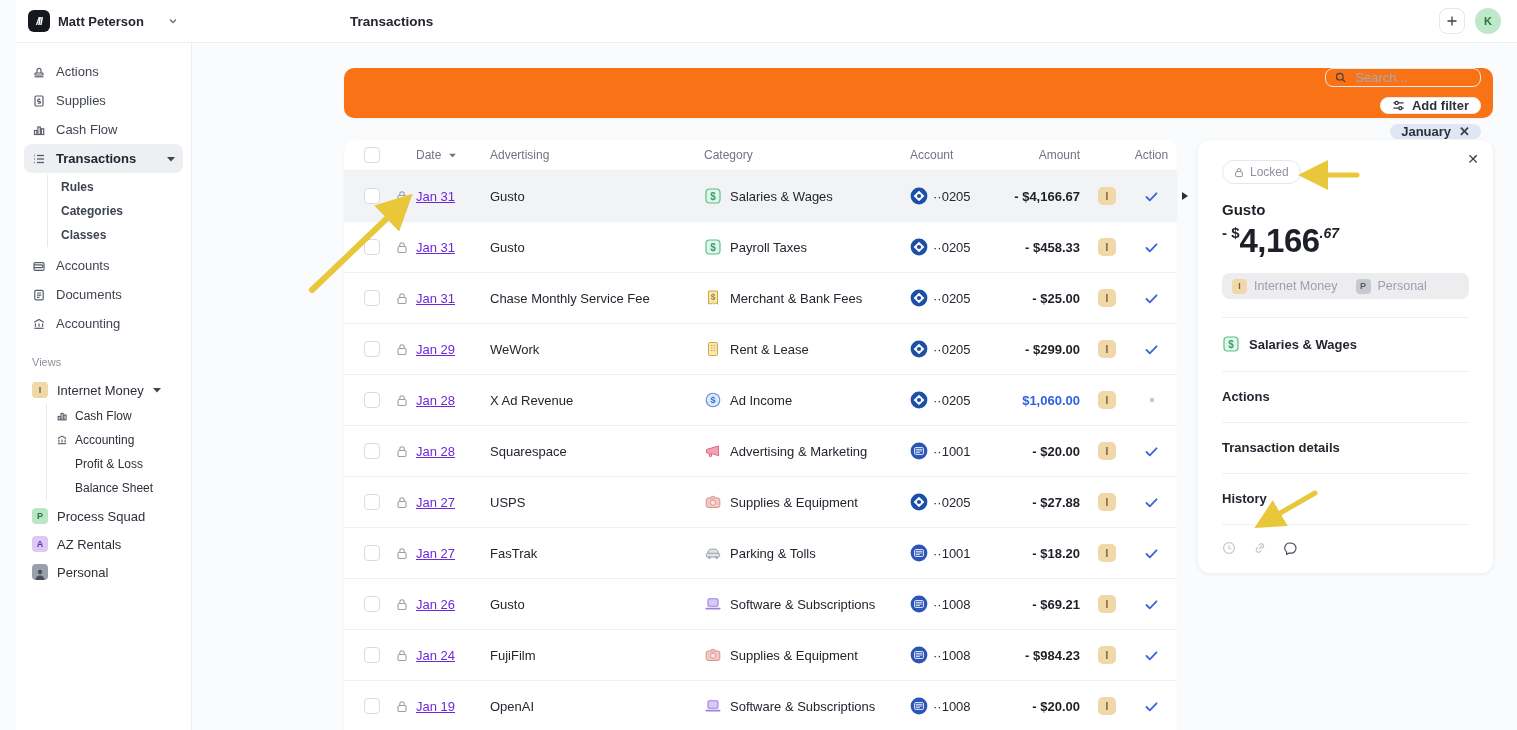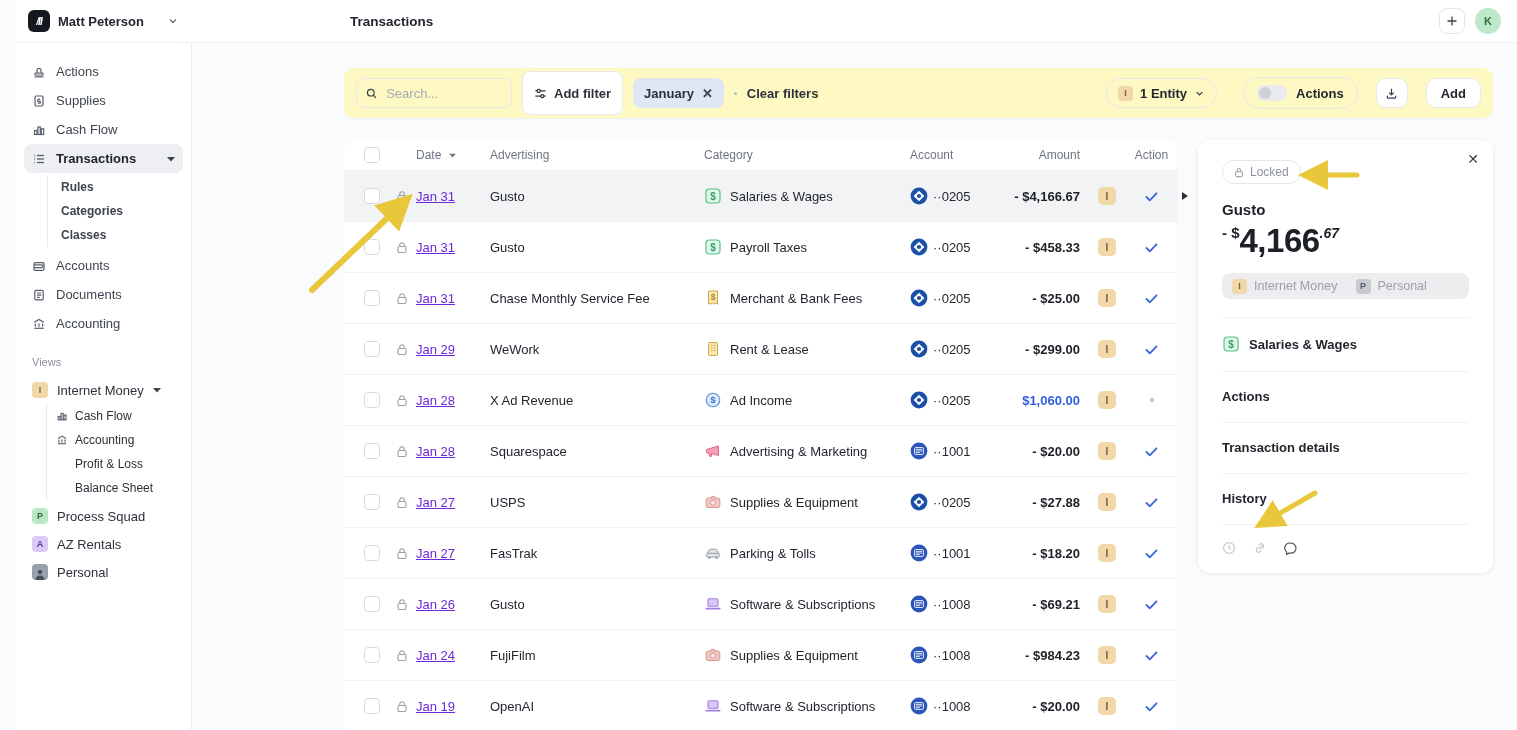--- a/index.html
+++ b/index.html
@@ -48,22 +48,22 @@
     border-bottom:1px solid #eceef1; display:flex; align-items:center; }
   .page-title { margin-left:174px; font-size:13.5px; font-weight:bold; color:#23262f; }
   .topbar-right { margin-left:auto; display:flex; align-items:center; gap:10px; padding-right:16px; }
   .plus-btn { width:26px; height:26px; border:1px solid #e4e6ea; border-radius:8px; background:#fff;
     display:flex; align-items:center; justify-content:center; color:#3a3f4a; }
   .user-avatar { width:26px; height:26px; border-radius:50%; background:#bfe7ca; color:#27733c;
     font-size:11px; font-weight:bold; display:flex; align-items:center; justify-content:center; }
 
   
   .filter-card { position:absolute; left:344px; top:68px; width:1149px; height:50px;
-    background:#fef9c3; border-radius:10px; box-shadow:0 1px 2px rgba(20,24,36,.05);
-    display:flex; align-items:center; padding:0 12px; gap:10px; }
+    background:#f97316; border-radius:10px; box-shadow:0 1px 2px rgba(20,24,36,.05);
+    display:flex; align-items:flex-end; padding:0 12px; gap:10px;flex-direction:column; }
   .search-box { width:156px; height:30px; border:1px solid #e7e9ed; border-radius:8px;
     display:flex; align-items:center; gap:7px; padding:0 9px; color:#9aa0ab; }
   .search-box input { border:none; outline:none; width:100%; font-size:13px; background:transparent;
     font-family:"Liberation Sans",sans-serif; color:#23262f; }
   .search-box input::placeholder { color:#a6abb5; }
   .pill-btn { height:44px; border:1px solid #e7e9ed; border-radius:8px; background:#fff;
     display:flex; align-items:center; gap:7px; padding:0 11px; font-size:13px; font-weight:bold;
     color:#2d313c; }
   .chip { height:30px; background:#dfe7f3; border-radius:8px; display:flex; align-items:center;
     gap:8px; padding:0 11px; font-size:13px; font-weight:bold; color:#2d313c; }

